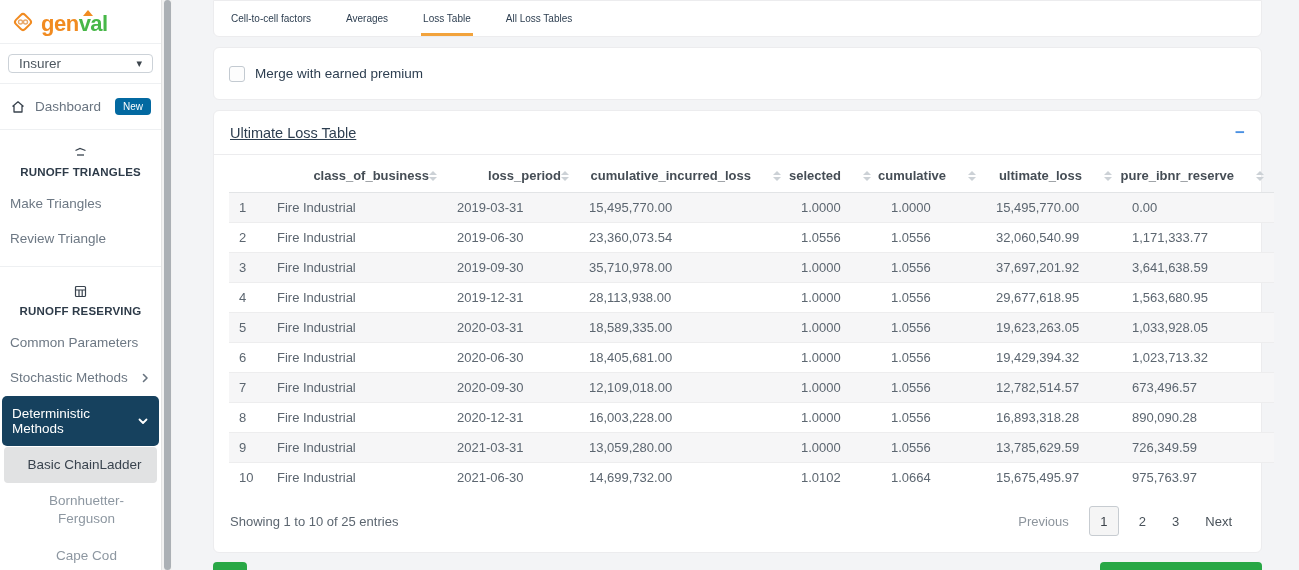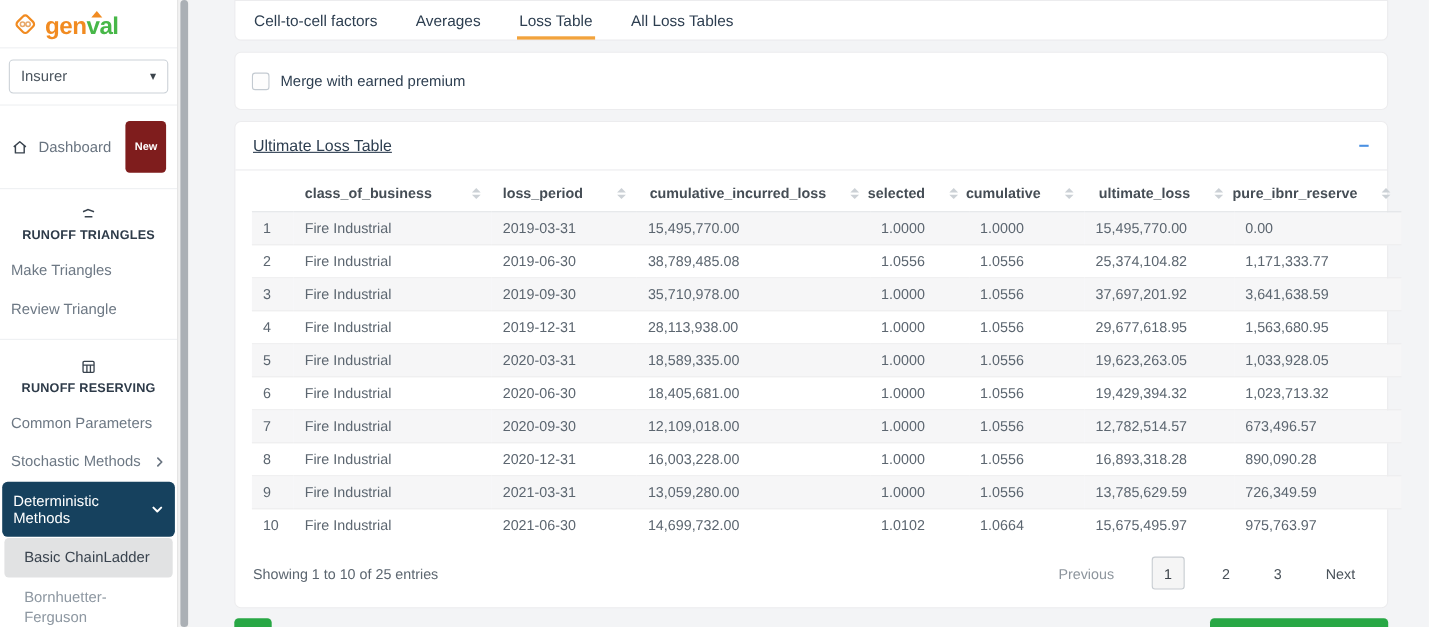--- a/index.html
+++ b/index.html
@@ -27,57 +27,57 @@
   .logo-row { display: flex; align-items: flex-end; gap: 5px; padding: 9px 8px 8px 10px; border-bottom: 1px solid #eef0f2; }
   .wordmark { font-size: 22px; font-weight: bold; letter-spacing: -0.5px; position: relative; line-height: 1; }
   .wordmark .gen { color: #f18b21; }
   .wordmark .val { color: #47b748; }
   .wordmark .roof {
     position: absolute; top: -3px; left: 42px; width: 0; height: 0;
     border-left: 5px solid transparent; border-right: 5px solid transparent;
     border-bottom: 6px solid #f18b21;
   }
   .insurer-select {
-    margin: 10px 8px; height: 31px; border: 1px solid #ccd2d8; border-radius: 4px;
+    margin: 10px 8px; height: 19px; border: 1px solid #ccd2d8; border-radius: 4px;
     display: flex; align-items: center; justify-content: space-between;
     padding: 0 10px; color: #4c565f; font-size: 13.5px; background: #fff; cursor: pointer;
   }
   .insurer-select .caret { color: #3c444c; font-size: 11px; }
   .sb-divider { border-top: 1px solid #eef0f2; margin: 2px 0; }
   .nav-row {
     display: flex; align-items: center; gap: 9px;
     padding: 12px 10px; color: #697480; font-size: 13.5px; cursor: pointer;
   }
   .nav-row .grow { flex: 1; }
   .badge-new {
-    background: #7f1d1d; color: #fff; font-size: 10px; font-weight: bold;
-    padding: 18px 8px; border-radius: 4px;
+    background: #0369a1; color: #fff; font-size: 10px; font-weight: normal;
+    padding: 3px 8px; border-radius: 4px;
   }
   .section-head {
     display: flex; align-items: center; gap: 7px;
     padding: 14px 10px 8px 10px; color: #2e3b49; font-weight: bold;
     font-size: 11.5px; letter-spacing: 0.2px; flex-direction: column;
   }
   .nav-item { padding: 10px 10px; color: #6d7884; font-size: 13.5px; cursor: pointer; display: flex; align-items: center; }
   .nav-item .grow { flex: 1; }
   .nav-item.active-parent {
     background: #16415e; color: #ffffff; border-radius: 5px; margin: 1px 2px;
   }
-  .sub-item { padding: 9px 10px 9px 22px; color: #8d97a1; font-size: 13.5px; cursor: pointer; line-height: 1.35; }
+  .sub-item { padding: 9px 10px 9px 22px; color: #8d97a1; font-size: 13.5px; cursor: pointer; line-height: 1.35; text-align: center; }
   .sub-item.active { background: #e1e2e3; color: #39434e; border-radius: 4px; margin: 0 4px; padding-left: 18px; }
   .chev { display: inline-flex; }
 
   
   .main { position: absolute; left: 173px; top: 0; width: 1126px; height: 570px; padding: 0 37px 0 40px; }
   .card { background: #fff; border-radius: 6px; border: 1px solid #ececee; }
 
   .tabs-card { border-radius: 0 0 6px 6px; height: 37px; display: flex; align-items: stretch; padding: 0 15px; }
   .tab {
     display: flex; align-items: center; padding: 0 2px; margin-right: 31px;
-    color: #2d3e50; font-size: 14px; cursor: pointer; border-bottom: 3px solid transparent; border-top: 3px solid transparent; justify-content: flex-end;
+    color: #2d3e50; font-size: 10px; cursor: pointer; border-bottom: 3px solid transparent; border-top: 3px solid transparent; justify-content: flex-end;
   }
   .tab.active { border-bottom-color: #f2a33c; }
 
   .filter-card { margin-top: 10px; height: 53px; display: flex; align-items: center; padding: 0 15px; }
   .checkbox {
     width: 16px; height: 16px; border: 1px solid #c3cad1; border-radius: 3px;
     background: #fdfdfd; cursor: pointer; flex: none;
   }
   .filter-card label { margin-left: 10px; color: #2d3e50; font-size: 13.5px; cursor: pointer; }
 
@@ -89,34 +89,34 @@
   .card-title { color: #2d3e50; font-size: 14.5px; text-decoration: underline; }
   .collapse-btn { color: #4a90e2; font-size: 17px; font-weight: bold; cursor: pointer; line-height: 1; }
 
   .tbl-wrap { padding: 4px 15px 0 15px; }
   table { width: 100%; border-collapse: collapse; table-layout: fixed; }
   th {
     padding: 9px 10px; font-size: 13px; color: #454d55; font-weight: bold;
     border-bottom: 1px solid #e2e4e6; cursor: pointer;
   }
   th .hcell { display: flex; align-items: center; }
-  th.al .hcell { justify-content: space-between; }
+  th.al .hcell { justify-content: flex-end; }
   th.ar .hcell { justify-content: flex-end; gap: 22px; }
   .sort { display: inline-flex; flex-direction: column; gap: 2px; }
   .sort i { display: block; width: 0; height: 0; border-left: 4px solid transparent; border-right: 4px solid transparent; }
   .sort .up { border-bottom: 4px solid #ccd1d6; }
   .sort .dn { border-top: 4px solid #ccd1d6; }
   td { padding: 7px 10px; font-size: 13px; color: #5c6670; border-top: 1px solid #ededee; }
   tbody tr:first-child td { border-top: none; }
   tbody tr:nth-child(odd) { background: #f6f6f7; }
   td.ar { text-align: left; }
 
   .tbl-footer { display: flex; align-items: center; justify-content: space-between; padding: 14px 16px 16px 16px; }
   .showing { color: #5c6670; font-size: 13px; }
-  .pagination { display: flex; align-items: center; gap: 14px; }
+  .pagination { display: flex; align-items: center; gap: 0; }
   .page-link { color: #49525a; font-size: 13px; padding: 6px 13px; cursor: pointer; }
   .page-link.disabled { color: #8d959d; }
   .page-link.boxed {
     border: 1px solid #c7ccd1; background: #f5f5f5; border-radius: 3px;
     width: 30px; height: 30px; display: flex; align-items: center; justify-content: center;
     padding: 0; margin: 0 7px; color: #3c434a;
   }
 
   .actions-row { margin-top: 9px; display: flex; align-items: center; justify-content: space-between; }
   .btn-green {
@@ -352,24 +352,24 @@
     <td class="ar">1.0000</td>
     <td class="ar">1.0000</td>
     <td class="ar">15,495,770.00</td>
     <td class="ar">0.00</td>
   </tr>
 
   <tr>
     <td>2</td>
     <td>Fire Industrial</td>
     <td>2019-06-30</td>
-    <td class="ar">38,789,485.08</td>
-    <td class="ar">1.0556</td>
-    <td class="ar">1.0556</td>
-    <td class="ar">25,374,104.82</td>
+    <td class="ar">23,360,073.54</td>
+    <td class="ar">1.0556</td>
+    <td class="ar">1.0556</td>
+    <td class="ar">32,060,540.99</td>
     <td class="ar">1,171,333.77</td>
   </tr>
 
   <tr>
     <td>3</td>
     <td>Fire Industrial</td>
     <td>2019-09-30</td>
     <td class="ar">35,710,978.00</td>
     <td class="ar">1.0000</td>
     <td class="ar">1.0556</td>

